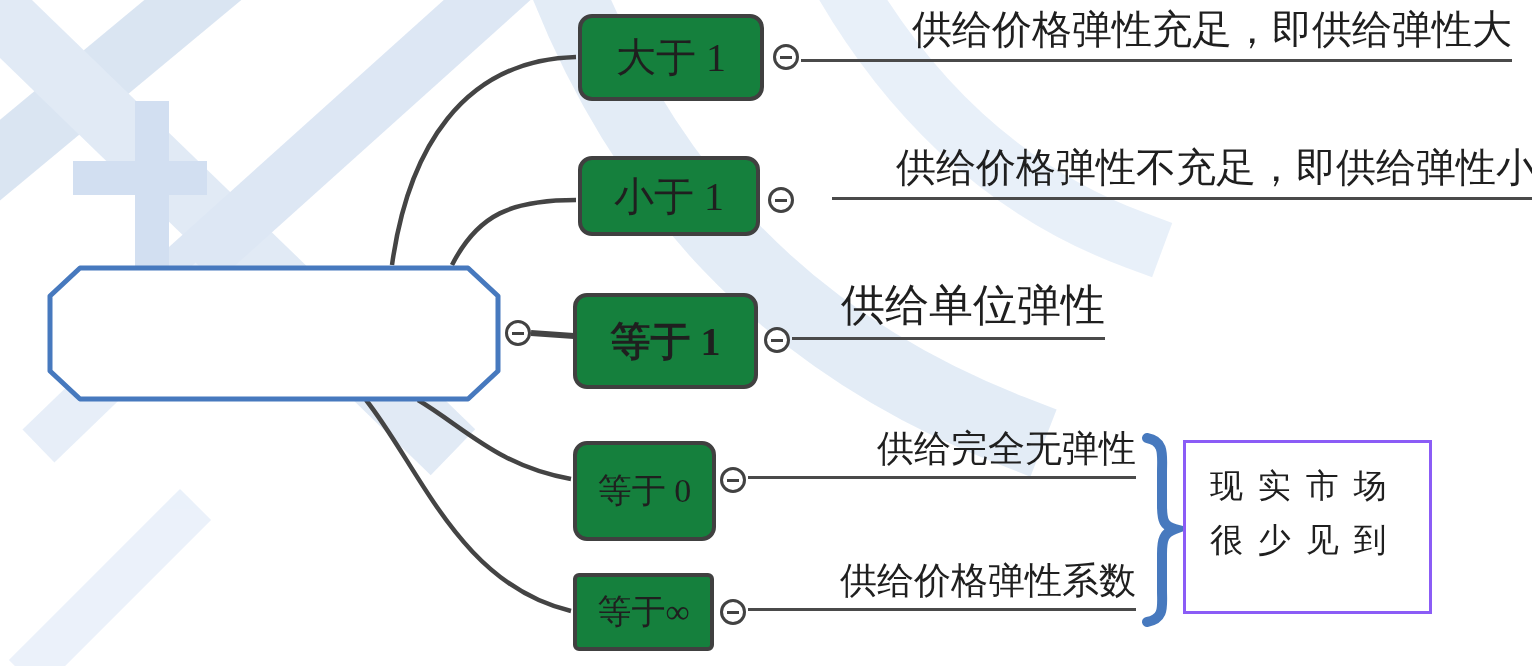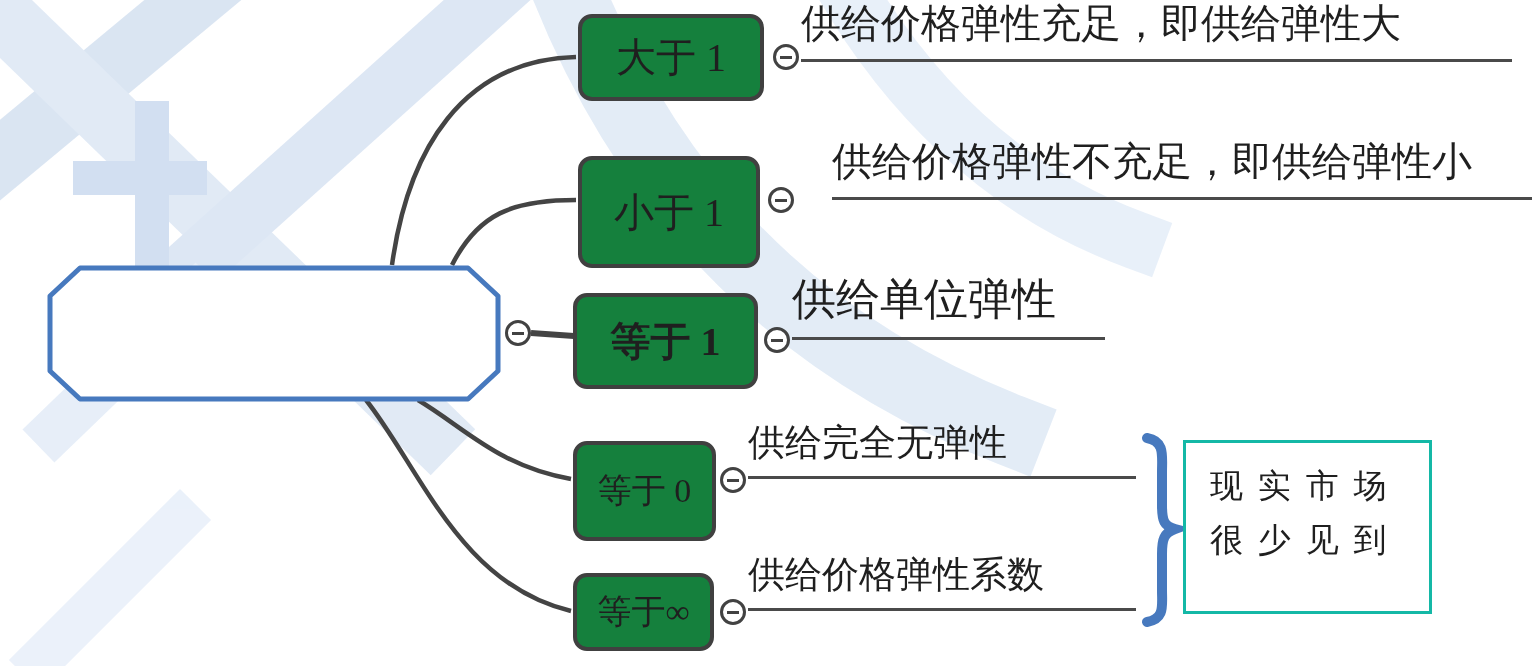--- a/index.html
+++ b/index.html
@@ -24,58 +24,58 @@
   .topic-box{
     position:absolute;
     border:4px solid #404040;border-radius:14px;
     background:#15803d;
     display:flex;align-items:center;justify-content:center;
     font-size:40px;
     box-sizing:border-box;
   }
   .topic-box.small{font-size:34px;}
   .b1{left:578px;top:14px;width:186px;height:87px;}
-  .b2{left:578px;top:156px;width:182px;height:112px;}
+  .b2{left:578px;top:156px;width:182px;height:80px;}
   .b3{left:573px;top:293px;width:185px;height:96px;font-weight:bold;}
   .b4{left:573px;top:441px;width:143px;height:100px;}
-  .b5{left:573px;top:573px;width:141px;height:78px;}
+  .b5{left:573px;top:573px;width:141px;height:78px;border-radius:6px;}
 
   
   .collapse-btn{
     position:absolute;width:26px;height:26px;box-sizing:border-box;
     border:3px solid #424242;border-radius:50%;background:#ffffff;
   }
   .collapse-btn .minus-bar{
     position:absolute;left:4px;top:9px;width:12px;height:3px;background:#424242;
   }
   .m-root{left:505px;top:320px;}
   .m1{left:773px;top:44px;}
   .m2{left:768px;top:187px;}
   .m3{left:764px;top:327px;}
   .m4{left:720px;top:467px;}
   .m5{left:720px;top:599px;}
 
   
   .line-topic{
     position:absolute;height:56px;box-sizing:border-box;
     border-bottom:3px solid #4a4a4a;
-    display:flex;align-items:flex-end;justify-content:flex-start;
-    padding-bottom:8px;
+    display:flex;align-items:flex-end;justify-content:flex-end;
+    padding-bottom:2px;
     white-space:nowrap;
   }
   .l1{left:801px;top:6px;width:711px;font-size:40px;}
   .l2{left:832px;top:144px;width:704px;font-size:40px;}
   .l3{left:792px;top:284px;width:313px;font-size:44px;}
   .l4{left:748px;top:423px;width:388px;font-size:37px;}
   .l5{left:748px;top:555px;width:388px;font-size:37px;}
 
   
   .note-box{
     position:absolute;left:1183px;top:440px;width:249px;height:174px;
-    box-sizing:border-box;border:3px solid #14b8a6;background:#ffffff;
+    box-sizing:border-box;border:3px solid #8b5cf6;background:#ffffff;
     display:flex;flex-direction:column;justify-content:flex-start;
     padding:16px 0 0 24px;
     font-size:33px;letter-spacing:0.45em;line-height:1.65;
   }
 </style>
 </head>
 <body>
 
 <div id="canvas">
 

